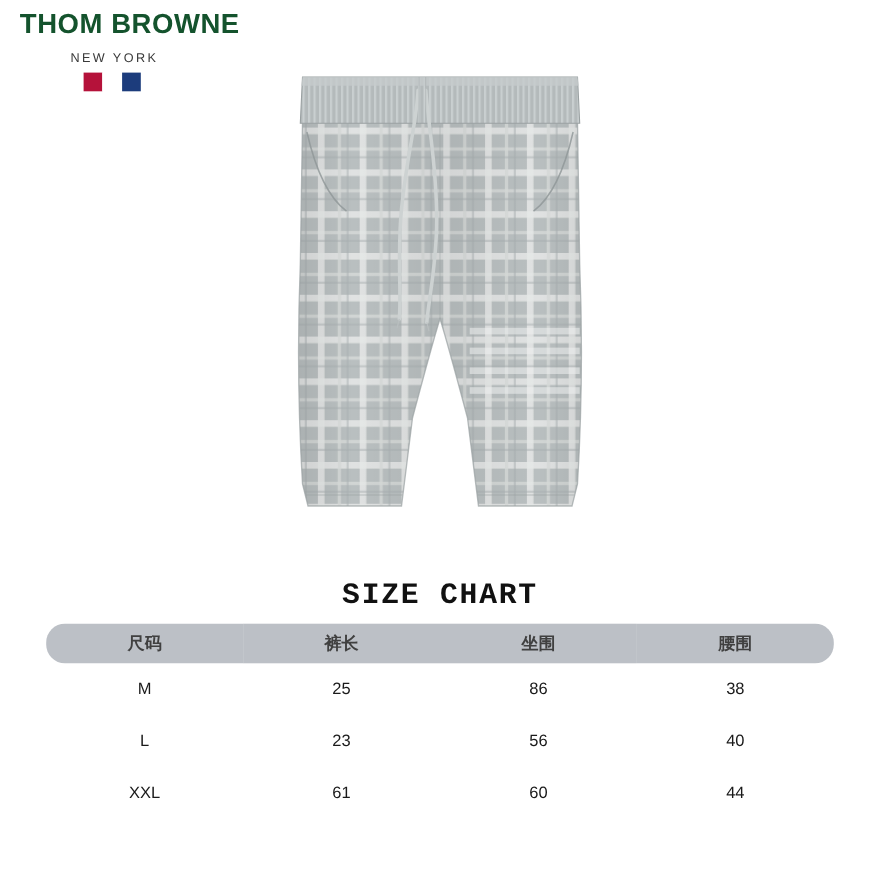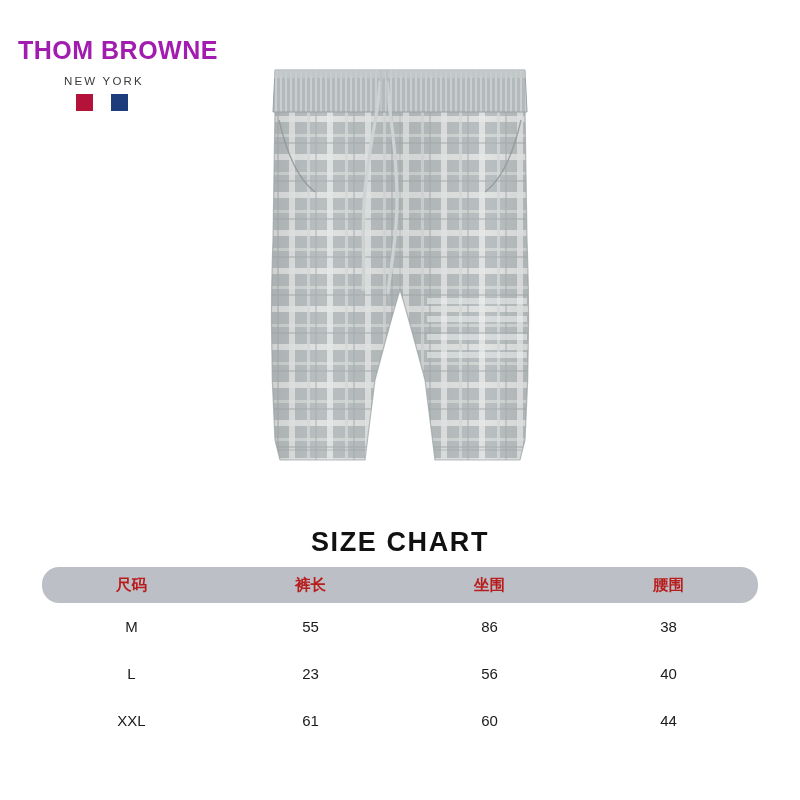--- a/index.html
+++ b/index.html
@@ -20,23 +20,22 @@
     position: absolute;
     left: 18px;
     top: 10px;
     width: 200px;
   }
   .brand-name {
     font-family: "Liberation Sans", sans-serif;
     font-weight: 700;
     font-size: 25px;
     letter-spacing: 0.5px;
-    color: #a21caf;
+    color: #14532d;
     line-height: 1;
-    margin-top: 28px;
   }
   .brand-sub {
     font-family: "Liberation Sans", sans-serif;
     font-size: 11.5px;
     letter-spacing: 2.2px;
     color: #3a3a3a;
     text-align: center;
     margin-top: 12px;
     width: 172px;
   }
@@ -65,40 +64,40 @@
     inset: 0;
   }
 
   
   .chart-title {
     position: absolute;
     top: 527px;
     left: 0;
     width: 800px;
     text-align: center;
-    font-family: Liberation Sans, sans-serif;
+    font-family: Liberation Mono, monospace;
     font-weight: 700;
     font-size: 27px;
     letter-spacing: 1.6px;
     color: #111111;
   }
   .size-table {
     position: absolute;
     top: 567px;
     left: 42px;
     width: 716px;
   }
   .size-table table {
     border-collapse: collapse;
     width: 100%;
     table-layout: fixed;
   }
   .size-table thead th {
     background: #bcc0c6;
-    color: #b91c1c;
+    color: #404040;
     font-size: 15.5px;
     font-weight: 700;
     height: 34px;
     font-family: "Liberation Sans", sans-serif;
     text-align: center;
   }
   .size-table thead tr th:first-child {
     border-top-left-radius: 17px;
     border-bottom-left-radius: 17px;
   }
@@ -214,21 +213,21 @@
       <tr>
         <th>尺码</th>
         <th>裤长</th>
         <th>坐围</th>
         <th>腰围</th>
       </tr>
     </thead>
     <tbody>
       <tr>
         <td>M</td>
-        <td>55</td>
+        <td>25</td>
         <td>86</td>
         <td>38</td>
       </tr>
       <tr>
         <td>L</td>
         <td>23</td>
         <td>56</td>
         <td>40</td>
       </tr>
       <tr>

